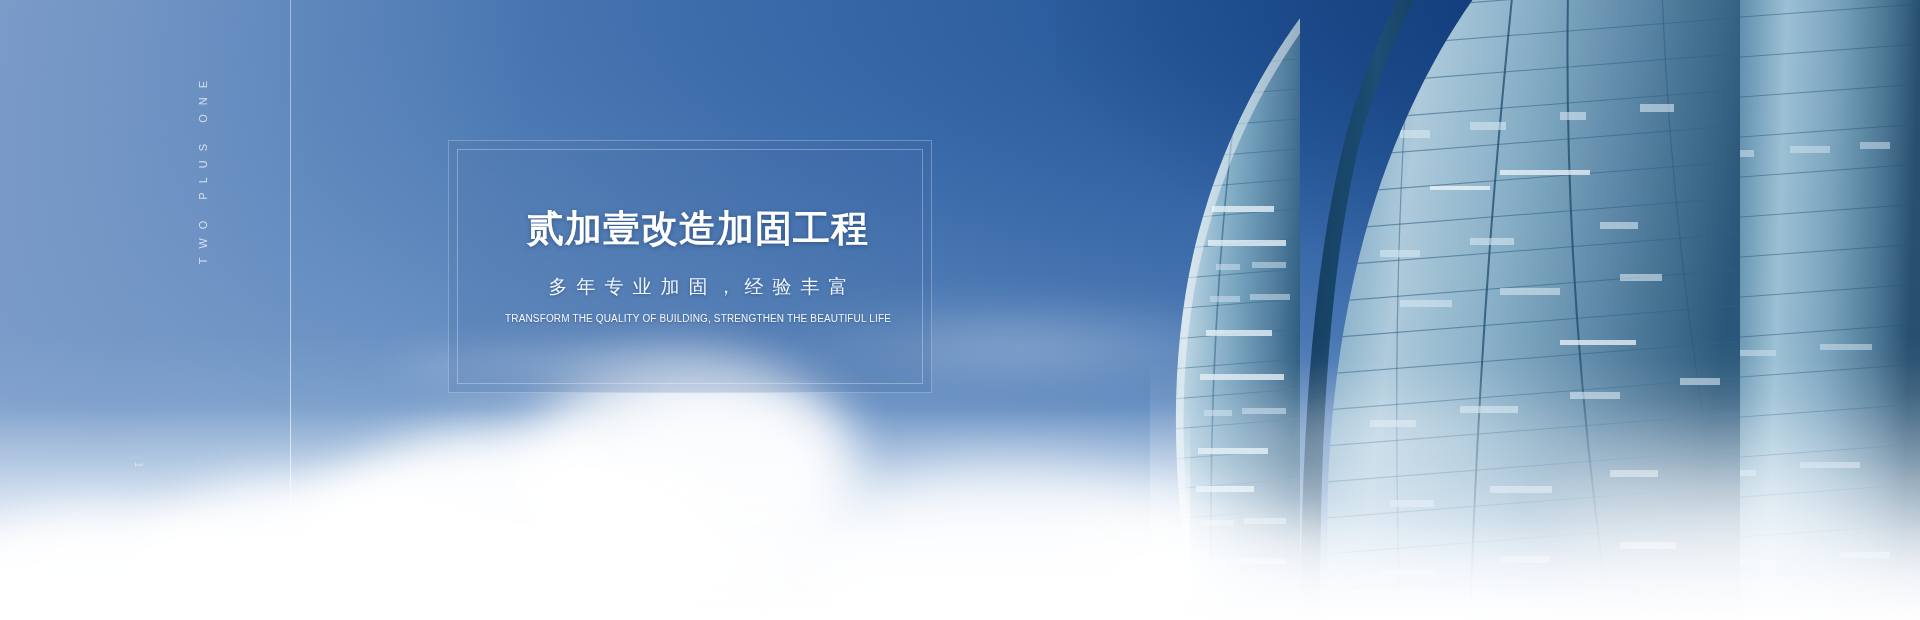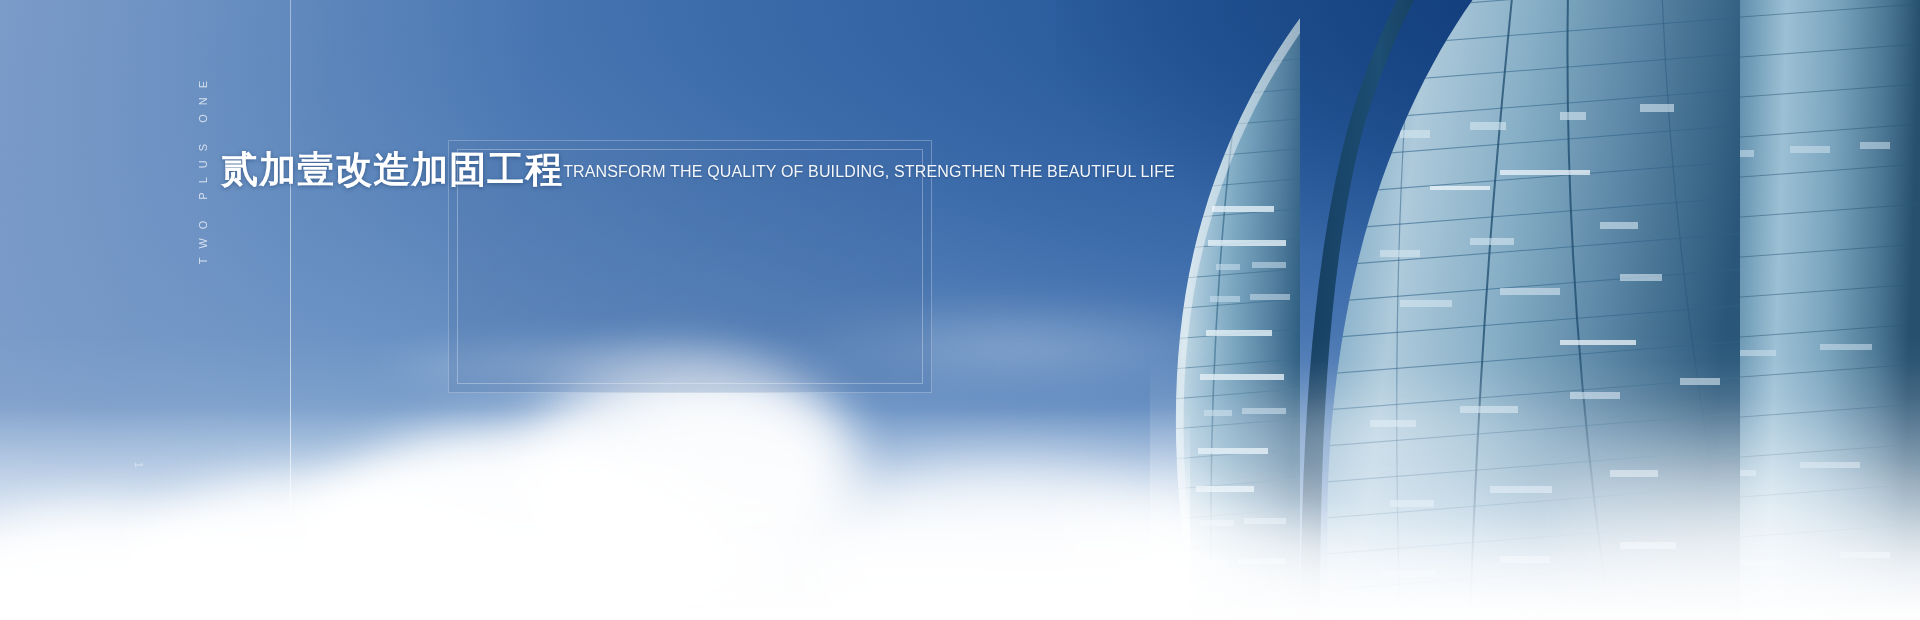--- a/index.html
+++ b/index.html
@@ -133,22 +133,22 @@
     background:linear-gradient(140deg,
       rgba(86,123,174,0.30) 0%,
       rgba(70,110,166,0.26) 45%,
       rgba(62,102,160,0.22) 100%);
     border:1px solid rgba(255,255,255,0.26);
     backdrop-filter:blur(0.5px);
   }
   .panel-inner{
     position:absolute; left:8px; top:8px; right:8px; bottom:8px;
     border:1px solid rgba(255,255,255,0.30);
-    display:flex; flex-direction:row;
-    justify-content:center;padding-left:16px;
+    display:flex; flex-direction:column;
+    align-items:center; justify-content:center;padding-left:16px;
   }
 
   .headline{
     color:#ffffff;
     font-size:37px;
     font-weight:bold;
     letter-spacing:1px;
     line-height:1.1;
     text-shadow:0 1px 4px rgba(10,40,80,0.45);
     white-space:nowrap;
@@ -168,21 +168,21 @@
     color:#ffffff;
     font-size:25px;
     font-weight:bold;
     letter-spacing:0.5px;
     white-space:nowrap;
     text-shadow:0 1px 3px rgba(10,40,80,0.42);
   }
   .eng{
     margin-top:13px;
     color:rgba(255,255,255,0.95);
-    font-size:16px;
+    font-size:10px;
     font-weight:400;
     letter-spacing:0.15px;
     white-space:nowrap;
     text-shadow:0 1px 2px rgba(10,40,80,0.35);
   }
 </style>
 </head>
 <body>
 
 <div class="stage">
@@ -411,20 +411,21 @@
     <span>TWO PLUS ONE</span>
   </div>
 
   <div class="side-index">1</div>
 
   <div class="panel">
     <div class="panel-inner">
 
       <div class="headline">贰加壹改造加固工程</div>
 
+      <div class="subline">多年专业加固，经验丰富</div>
 
 
       <div class="eng">TRANSFORM THE QUALITY OF BUILDING, STRENGTHEN THE BEAUTIFUL LIFE</div>
 
     </div>
   </div>
 
 </div>
 
 </body></html>

